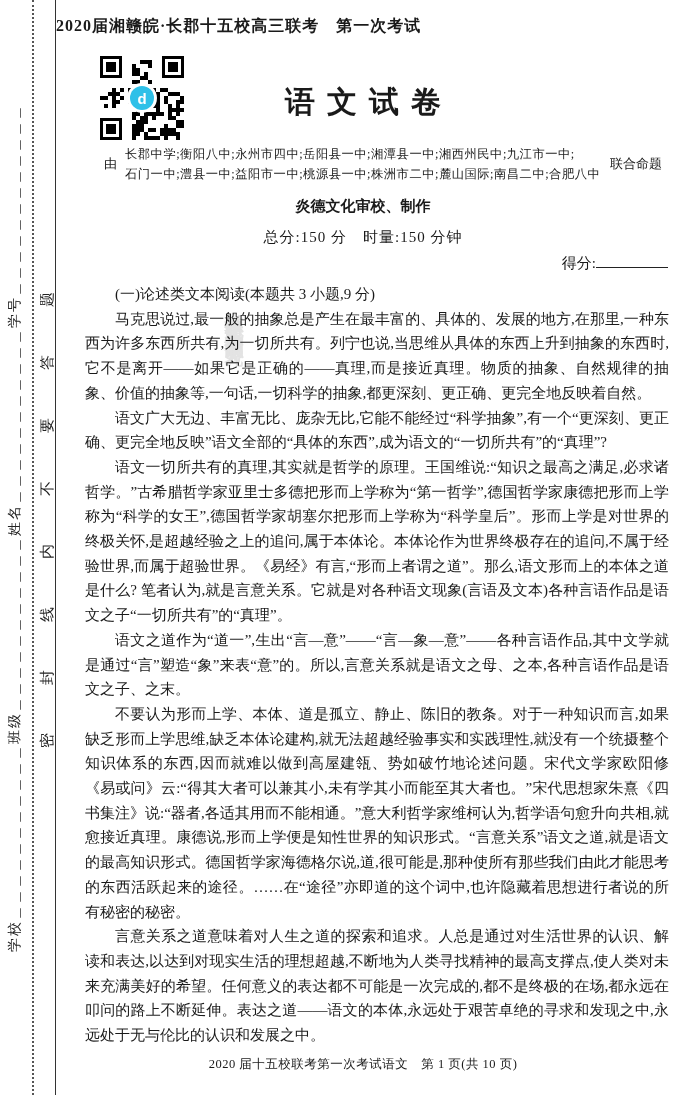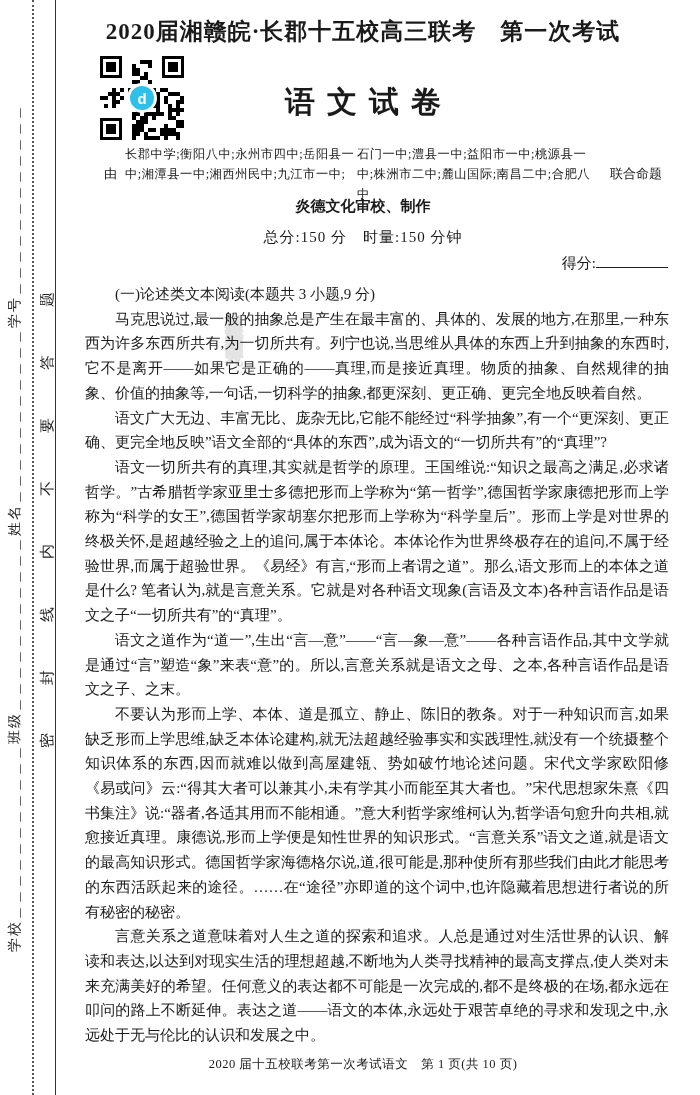--- a/index.html
+++ b/index.html
@@ -16,41 +16,41 @@
   .v-solid{position:absolute;left:55px;top:0;bottom:0;border-left:1.5px solid #333;}
   
   .watermark{
     position:absolute;left:221px;top:298px;
     writing-mode:vertical-rl;text-orientation:upright;
     font-size:19px;letter-spacing:3px;color:#e3e3e3;
     font-family:"Liberation Sans","DejaVu Sans",sans-serif;font-weight:bold;
   }
   
   .header{position:absolute;left:56px;top:0;width:614px;height:282px;}
-  .exam-title{position:absolute;top:16px;left:0;width:100%;text-align:center;
-    font-size:23px;font-weight:bold;letter-spacing:1px;}
+  .exam-title{position:absolute;top:16px;left:0;width:100%;
+    font-size:16px;font-weight:bold;letter-spacing:1px;}
   .paper-title{position:absolute;top:82px;left:0;width:100%;text-align:center;
     font-size:30px;font-weight:bold;letter-spacing:12px;text-indent:12px;
     font-family:"Liberation Sans","DejaVu Sans",sans-serif;}
   .qr{position:absolute;left:44px;top:56px;width:84px;height:84px;}
   .qr-modules{position:absolute;left:0;top:0;width:84px;height:84px;}
   .qr-modules i{position:absolute;background:#000;}
   .qr-finder{position:absolute;width:22px;height:22px;border:3.5px solid #000;box-sizing:border-box;background:#fff;}
   .qr-finder::after{content:"";position:absolute;inset:3px;background:#000;}
   .qr-finder.tl{left:0;top:0;} .qr-finder.tr{right:0;top:0;} .qr-finder.bl{left:0;bottom:0;}
   .qr-logo{
     position:absolute;left:50%;top:50%;transform:translate(-50%,-50%);
     width:24px;height:24px;border-radius:50%;background:#2ec0e8;box-shadow:0 0 0 3px #fff;
     display:flex;align-items:center;justify-content:center;
     color:#fff;font-weight:bold;font-size:15px;
     font-family:"Liberation Sans","DejaVu Sans",sans-serif;
   }
   .organizer{position:absolute;top:144px;left:48px;right:8px;display:flex;align-items:center;gap:8px;}
   .org-prefix,.org-suffix{font-size:13px;flex:0 0 auto;}
-  .org-schools{flex:1 1 auto;display:flex;}
+  .org-schools{flex:1 1 auto;display:flex;flex-direction:column;}
   .org-schools .line{font-size:12.3px;line-height:20px;letter-spacing:.5px;}
   .producer{position:absolute;top:197px;left:0;width:100%;text-align:center;
     font-size:15px;font-weight:bold;font-family:"Liberation Sans","DejaVu Sans",sans-serif;}
   .totals{position:absolute;top:228px;left:0;width:100%;text-align:center;font-size:15px;letter-spacing:1px;}
   .score-row{position:absolute;top:253px;right:2px;font-size:15px;}
   .score-blank{display:inline-block;width:72px;height:14px;border-bottom:1.2px solid #222;}
   
   .bodytext{position:absolute;left:85px;top:282px;width:584px;
     font-size:15px;line-height:24.7px;text-align:justify;}
   .bodytext p{margin:0;text-indent:2em;}

